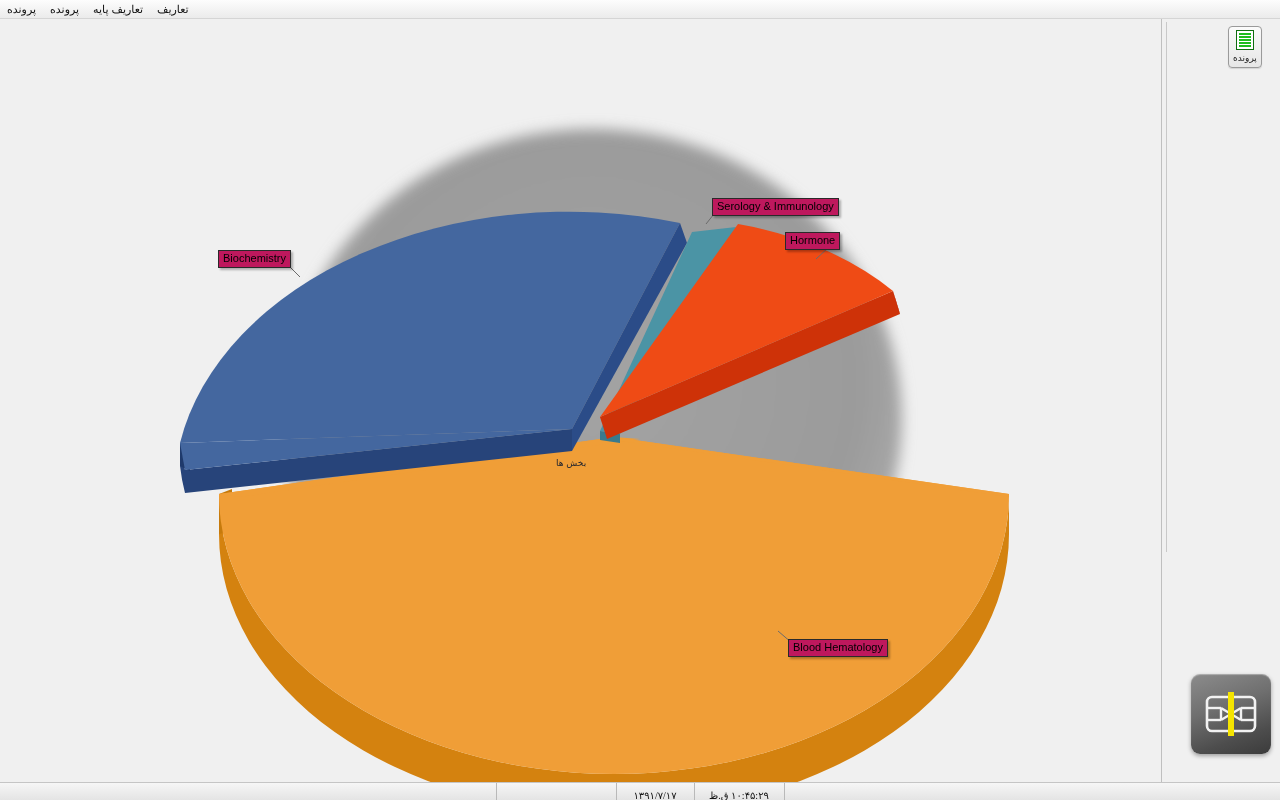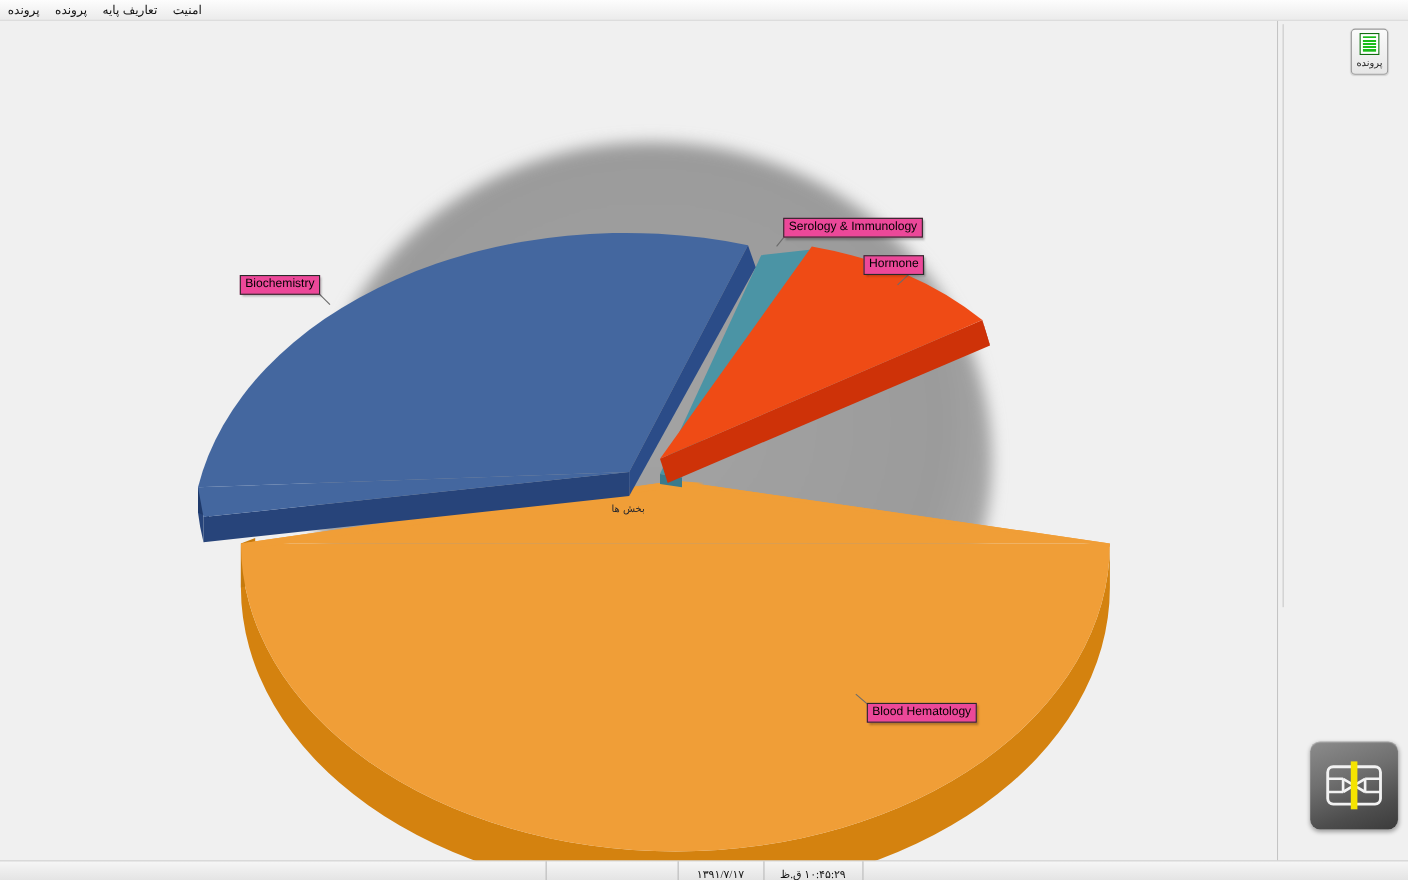--- a/index.html
+++ b/index.html
@@ -124,21 +124,21 @@
     left: 556px; top: 409px;
     font-size: 9px; color: #20242e;
     direction: rtl; font-family: "DejaVu Sans", sans-serif;
     white-space: nowrap;
     margin-top: 30px;
   }
 
   
   .pie-label {
     position: absolute;
-    background: #ec4899;
+    background: #be185d;
     border: 1px solid #2a2a2a;
     color: #000;
     font-size: 11px;
     line-height: 13px;
     padding: 1px 4px 2px 4px;
     white-space: nowrap;
     box-shadow: 2px 2px 2px rgba(0,0,0,.28);
     font-family: "Liberation Sans", sans-serif;
   }
 
@@ -221,21 +221,21 @@
 </head>
 <body>
 
 <div class="app-window">
 
 
   <div class="menubar">
     <div class="menu-item">پرونده</div>
     <div class="menu-item">پرونده</div>
     <div class="menu-item">تعاریف پایه</div>
-    <div class="menu-item">امنیت</div>
+    <div class="menu-item">تعاریف</div>
   </div>
 
   <div class="body-area">
 
     <div class="chart-pane">
 
       <svg class="chart-svg" width="1162" height="764" viewBox="0 0 1162 764">
         <defs>
           <radialGradient id="backdropGrad" cx="50%" cy="44%" r="60%">
             <stop offset="0%" stop-color="#a3a3a3"></stop>

